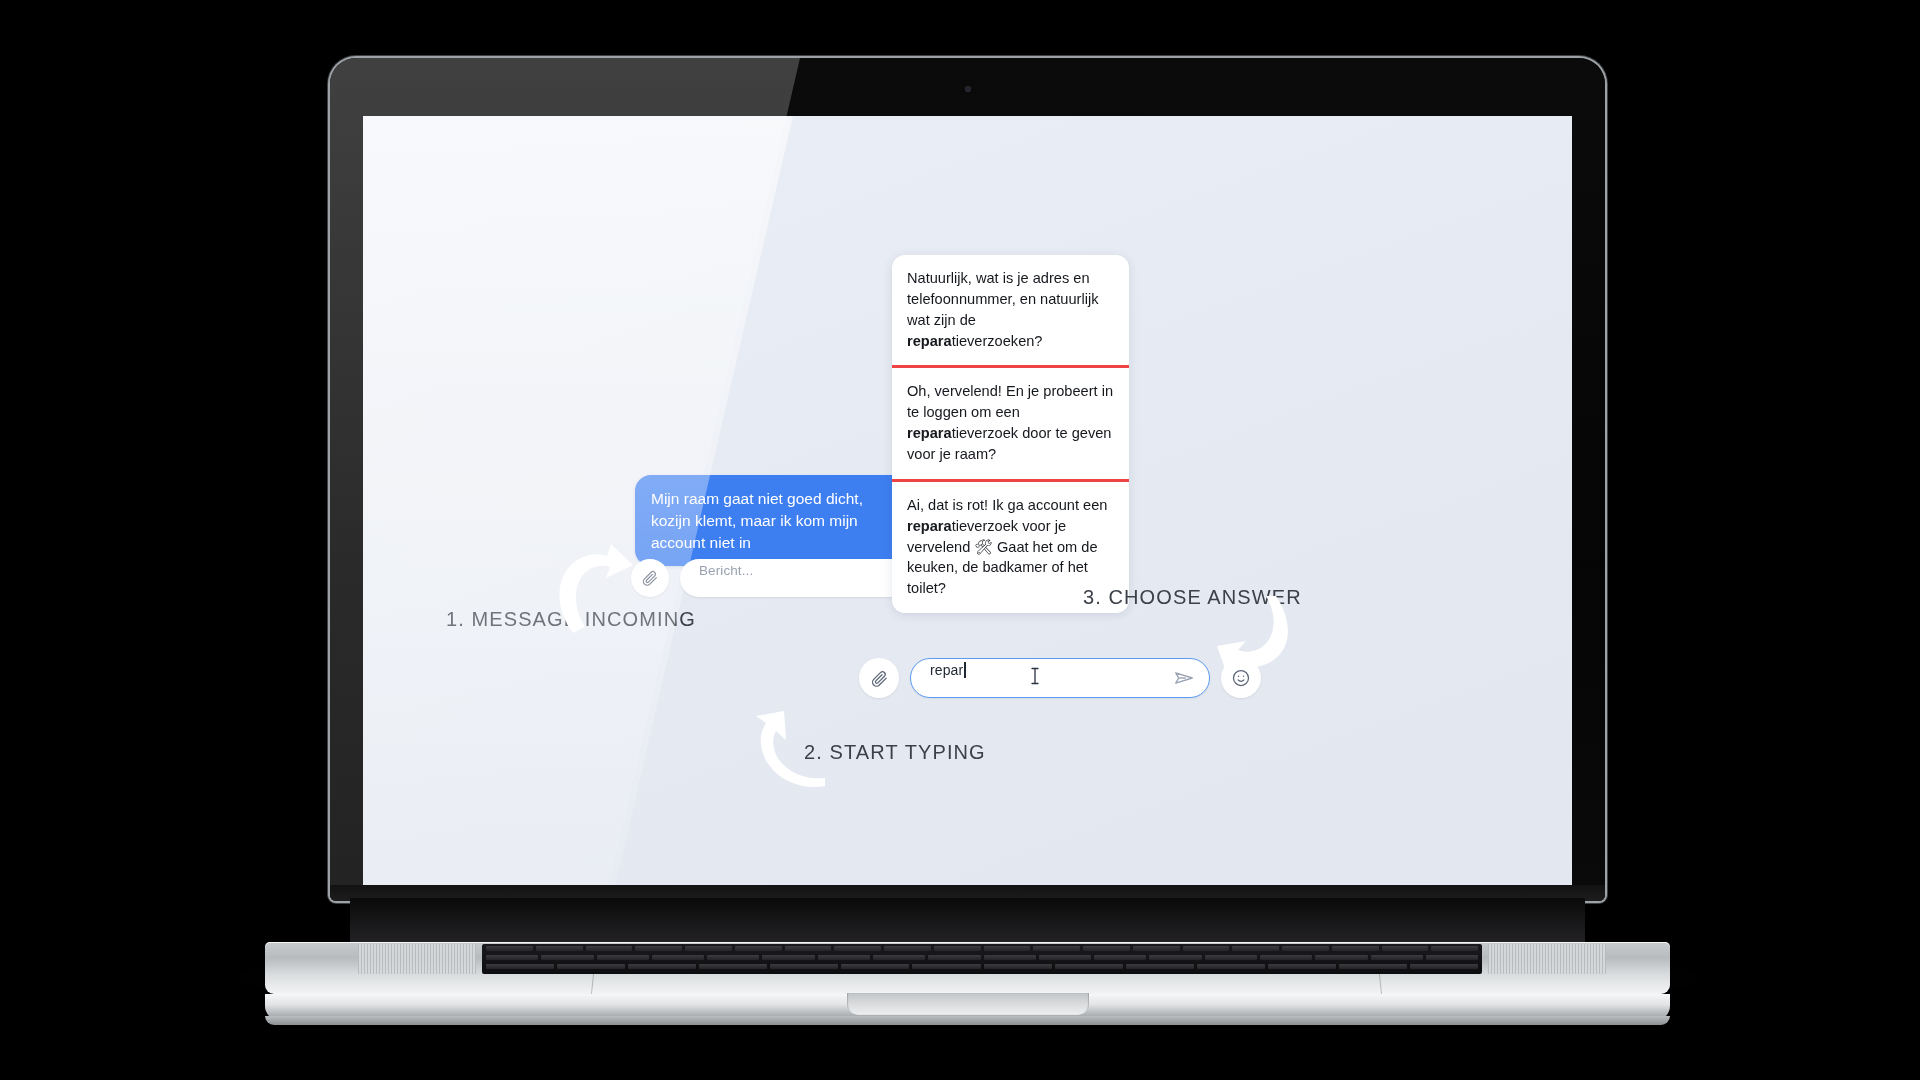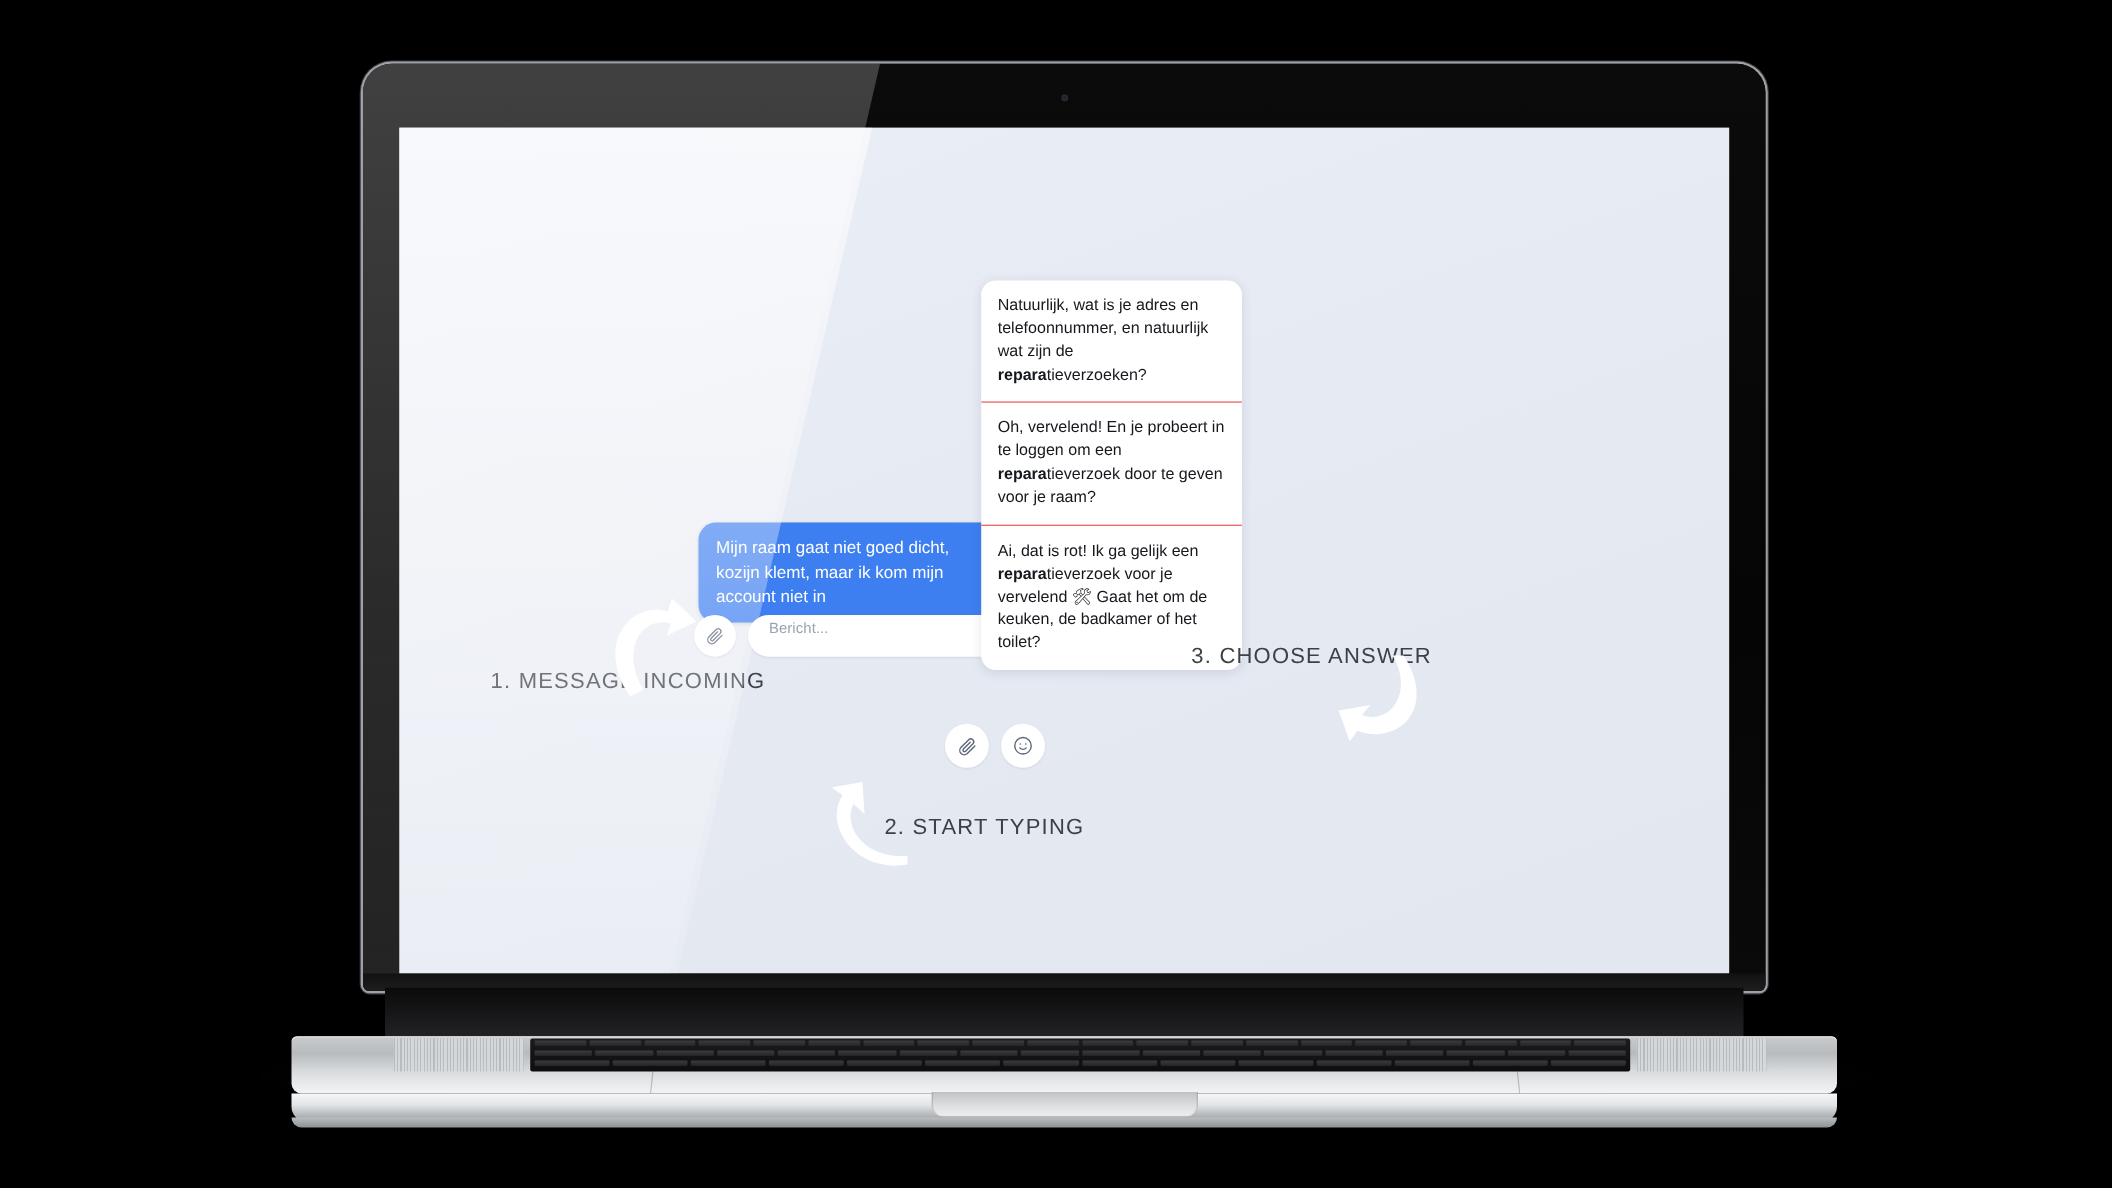--- a/index.html
+++ b/index.html
@@ -300,21 +300,21 @@
     box-shadow: 0 2px 10px rgba(60,75,110,0.14);
     overflow: hidden;
   }
   .suggest-item {
     padding: 13px 15px 14px 15px;
     font-size: 14.6px;
     line-height: 1.43;
     color: #15181d;
     cursor: pointer;
   }
-  .suggest-item + .suggest-item { border-top: 1px solid #ef4444; }
+  .suggest-item + .suggest-item { border-top: 3px solid #ef4444; }
   .suggest-item b { font-weight: 700; }
 
   
   .step-label {
     position: absolute;
     font-size: 20px;
     font-weight: 400;
     letter-spacing: 1.1px;
     color: #3c4149;
     white-space: nowrap;
@@ -388,40 +388,57 @@
             </div>
           </div>
 
           <div class="composer two">
             <div class="round-btn">
               <svg width="19" height="19" viewBox="0 0 24 24" fill="none" stroke="#5c6578" stroke-width="1.6" stroke-linecap="round">
                 <path d="M20.5 11.5 11.8 20.2a5 5 0 0 1-7.1-7.1l8.8-8.8a3.4 3.4 0 0 1 4.8 4.8l-8.7 8.7a1.8 1.8 0 0 1-2.5-2.5l8.1-8.1"></path>
               </svg>
             </div>
 
+            <div class="field">
+              <span class="val">repar</span>
+                <span class="caret"></span>
+
+              <span class="mouse-cursor">
+                <svg width="12" height="20" viewBox="0 0 12 20" fill="none" stroke="#2b3240" stroke-width="1.3" stroke-linecap="round">
+                  <path d="M6 2.5v15M3 2.5h6M3 17.5h6"></path>
+                </svg>
+              </span>
+
+              <span class="send-icon">
+                <svg width="22" height="22" viewBox="0 0 24 24" fill="none" stroke="#9aa3b4" stroke-width="1.5" stroke-linejoin="round">
+                  <path d="M3 6.5 21 12 3 17.5l3.2-5.5z"></path>
+                  <path d="M6.2 12H14"></path>
+                </svg>
+              </span>
+            </div>
 
             <div class="round-btn">
               <svg width="20" height="20" viewBox="0 0 24 24" fill="none" stroke="#5c6578" stroke-width="1.5">
                 <circle cx="12" cy="12" r="9"></circle>
                 <circle cx="9" cy="10" r="0.9" fill="#5c6578" stroke="none"></circle>
                 <circle cx="15" cy="10" r="0.9" fill="#5c6578" stroke="none"></circle>
                 <path d="M8.5 14.3a4.6 4.6 0 0 0 7 0" stroke-linecap="round"></path>
               </svg>
             </div>
           </div>
 
           <div class="suggest-card">
             <div class="suggest-item">
               <span>Natuurlijk, wat is je adres en telefoonnummer, en natuurlijk wat zijn de </span><b>repara</b><span>tieverzoeken?</span>
             </div>
             <div class="suggest-item">
               <span>Oh, vervelend! En je probeert in te loggen om een </span><b>repara</b><span>tieverzoek door te geven voor je raam?</span>
             </div>
             <div class="suggest-item">
-              <span>Ai, dat is rot! Ik ga gelijk een </span><b>repara</b><span>tieverzoek voor je vervelend 🛠 Gaat het om de keuken, de badkamer of het toilet?</span>
+              <span>Ai, dat is rot! Ik ga account een </span><b>repara</b><span>tieverzoek voor je vervelend 🛠 Gaat het om de keuken, de badkamer of het toilet?</span>
             </div>
           </div>
 
           <div class="step-label s1">1. MESSAGE INCOMING</div>
           <div class="step-label s2">2. START TYPING</div>
           <div class="step-label s3">3. CHOOSE ANSWER</div>
 
           <div class="arrow a1">
             <svg width="84" height="92" viewBox="0 0 84 92">
               <path fill="#ffffff" d="M20 91C6 72 2 48 12 31 21 15 39 9 54 14l4-12 22 21-27 13 4-11c-11-4-24 1-30 12-7 13-5 32 5 48z"></path>

